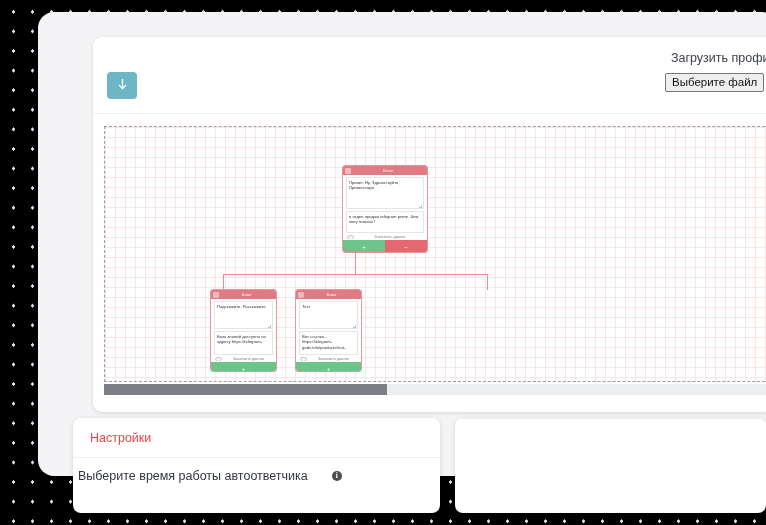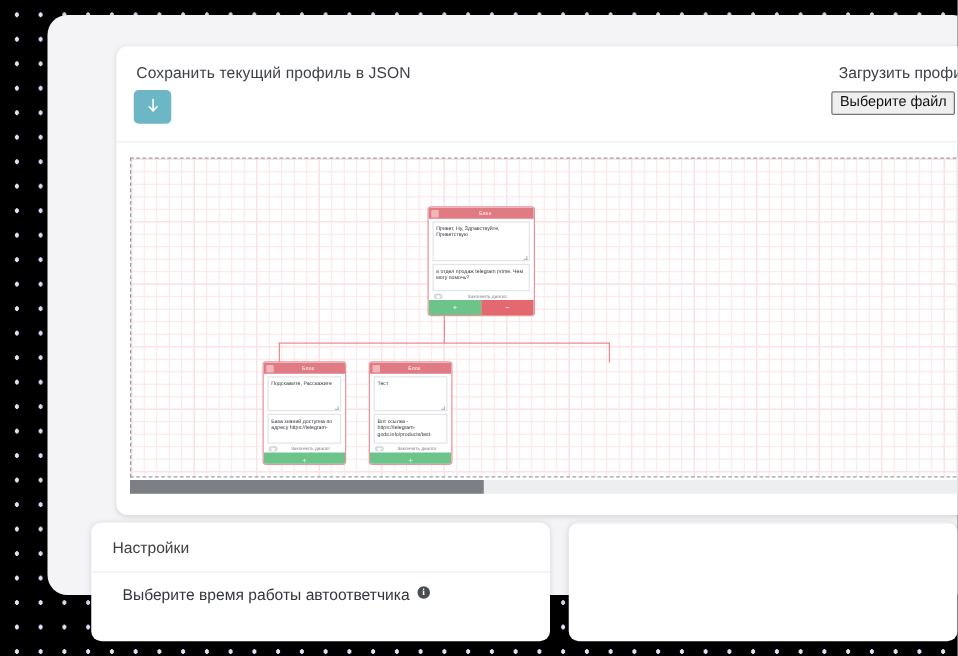--- a/index.html
+++ b/index.html
@@ -135,44 +135,43 @@
     position:absolute; left:73px; top:418px; width:367px; height:95px;
     background:#fff; border-radius:8px;
     box-shadow:0 1px 5px rgba(0,0,0,.13); overflow:hidden;
   }
   #actions-card{
     position:absolute; left:455px; top:418px; width:311px; height:95px;
     background:#fff; border-radius:8px;
     box-shadow:0 1px 5px rgba(0,0,0,.13); overflow:hidden;
   }
   .panel-title{
-    padding:13px 17px 12px; font-size:12.5px; color:#404040;
+    padding:13px 17px 12px; font-size:12.5px; color:#ef4444;
   }
   .panel-divider{ height:1px; background:#eceef0; }
   .panel-row{
-    padding:11px 25px; font-size:12.5px; color:#33373c;
-    display:flex; align-items:flex-start; gap:6px;
+    padding:11px 5px; font-size:12.5px; color:#33373c;
+    display:flex; align-items:center; gap:24px;
   }
   .info-icon{
     width:10px; height:10px; border-radius:50%; background:#4a4e53;
     color:#fff; font-size:7.5px; line-height:10px; text-align:center;
     font-weight:bold; font-family:"Liberation Serif", serif; flex:none;
   }
 </style>
 </head>
 <body>
 
 <div id="dot-backdrop"></div>
 
 <div id="outer-panel">
 
   <div id="builder-card">
 
     <div class="card-head">
-      <div id="save-label">Сохранить текущий профиль в JSON</div>
 
       <button id="download-button">
         <svg viewBox="0 0 11 13">
           <path d="M5.5 0 L5.5 9" stroke="#ffffff" stroke-width="1.3" fill="none"></path>
           <path d="M2 6 L5.5 9.6 L9 6" stroke="#ffffff" stroke-width="1.3" fill="none"></path>
         </svg>
       </button>
 
       <div id="upload-label">Загрузить профиль из JSON</div>
 

